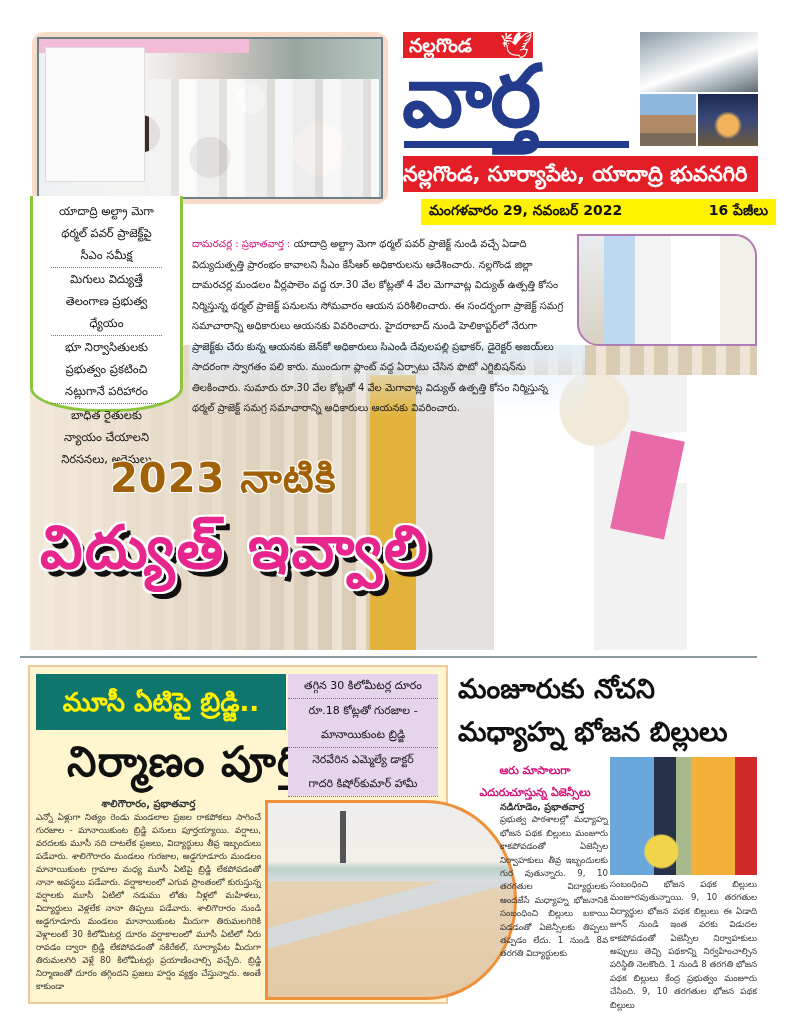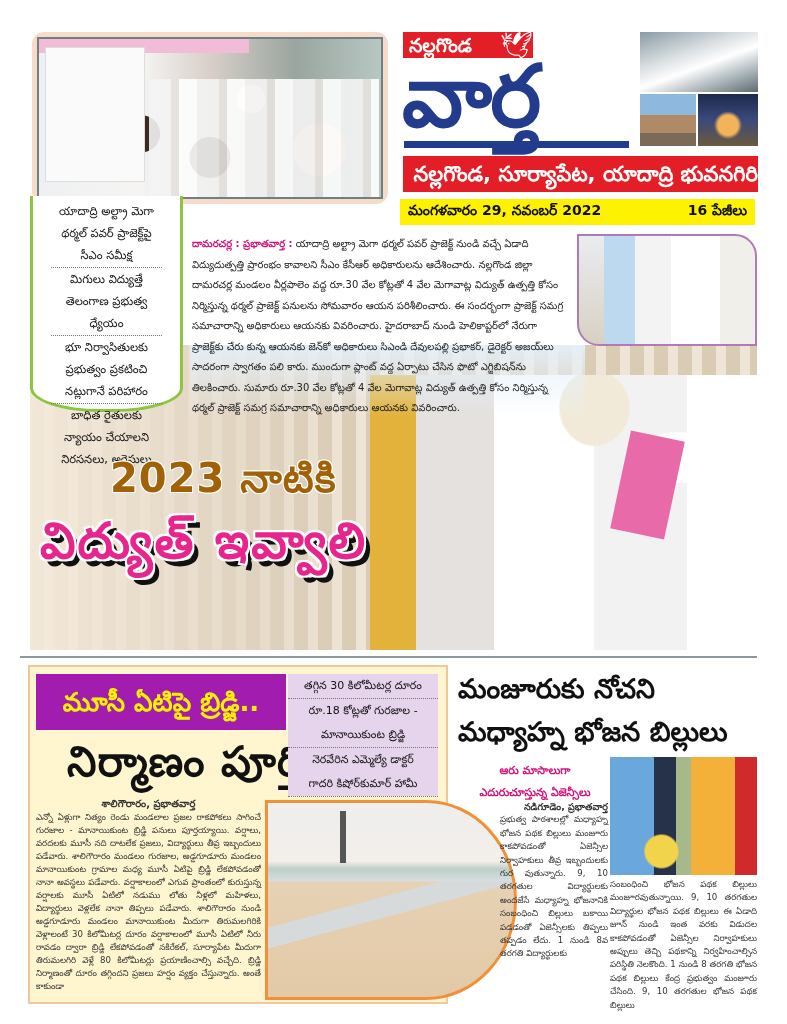--- a/index.html
+++ b/index.html
@@ -47,44 +47,44 @@
     left: 640px; top: 94px; width: 56px; height: 52px;
     background: linear-gradient(180deg, #8fb8de 0 40%, #b08a66 40% 75%, #7b6a58 75%);
   }
   .mast-img-night {
     left: 698px; top: 94px; width: 60px; height: 52px;
     background: radial-gradient(circle at 50% 60%, #f2b35a 0 10px, transparent 14px),
                 linear-gradient(180deg, #1c2a4e 0%, #3b4a7a 50%, #6b5a3e 100%);
   }
   .mast-districts {
     left: 403px; top: 156px; width: 355px; height: 36px; background: #e41e26;
-    color: #fff; font-size: 21px; font-weight: bold; line-height: 36px; text-align: right;
+    color: #fff; font-size: 21px; font-weight: bold; line-height: 36px; text-align: left;
   }
   .mast-dateband {
-    left: 400px; top: 199px; width: 355px; height: 26px; background: #fff200;
+    left: 421px; top: 199px; width: 355px; height: 26px; background: #fff200;
     display: flex; justify-content: space-between; align-items: center; padding: 7px 8px;
     font-size: 14px; font-weight: bold; color: #111;
   }
 
   
   .highlights {
     left: 30px; top: 196px; width: 153px; height: 216px;
     background: #ffffff; border: 3px solid #8cc63f; border-top: none;
     border-radius: 0 0 70px 70px / 0 0 24px 24px;
     padding: 4px 18px; font-size: 11.5px; line-height: 22px; text-align: center; color: #111;
   }
   .highlights .hl-item { border-bottom: 1px dotted #777; padding-bottom: 1px; }
   .highlights .hl-item:last-child { border-bottom: none; }
 
   
   .lead-article {
     left: 192px; top: 234px; width: 378px;
     font-size: 10px; line-height: 20.5px; color: #222;
   }
-  .lead-article .dateline { color: #d6127a; font-weight: bold; margin-top: 8px; }
+  .lead-article .dateline { color: #d6127a; font-weight: normal; margin-top: 8px; }
   .lead-photo {
     left: 577px; top: 234px; width: 180px; height: 112px;
     border: 2px solid #b07bb0; border-radius: 0 22px 0 22px; overflow: hidden;
     background:
       linear-gradient(90deg, transparent 0 14%, #bcd9f0 14% 32%, #f3f3f3 32% 52%, #ffffff 52% 80%, #f0efe9 80%),
       linear-gradient(180deg, #e9ecef 0%, #d8d1c3 100%);
   }
 
   
   .hero {
@@ -104,34 +104,34 @@
   .hero .scarf { position: absolute; left: 590px; top: 90px; width: 55px; height: 100px; background: #e96aa8; transform: rotate(12deg); }
   .hero .lead-bg {
     position: absolute; left: 160px; top: 0; width: 395px; height: 72px;
     background: linear-gradient(180deg, rgba(228,240,250,.95), rgba(228,240,250,0));
   }
   .headline-year {
     left: 110px; top: 455px; font-size: 40px; font-weight: bold; color: #a16207;
     letter-spacing: 1px; text-shadow: 1px 1px 0 #fff, -1px -1px 0 #fff, 1px -1px 0 #fff, -1px 1px 0 #fff;
   }
   .headline-main {
-    left: 40px; top: 512px; font-size: 50px; font-weight: bold; color: #e8258c;
+    left: 40px; top: 512px; font-size: 60px; font-weight: bold; color: #e8258c;
     letter-spacing: 2px;
     text-shadow: 2px 2px 0 #fff, -2px -2px 0 #fff, 2px -2px 0 #fff, -2px 2px 0 #fff, 6px 7px 0 #111;
   }
 
   .section-rule { left: 20px; top: 656px; width: 737px; height: 2px; background: #8a9a9f; }
 
   
   .bridge-box {
     left: 28px; top: 665px; width: 420px; height: 339px;
     background: #fff6cf; border: 2px solid #f2c89b;
   }
   .bridge-kicker {
-    left: 36px; top: 674px; width: 250px; height: 56px; background: #a21caf;
+    left: 36px; top: 674px; width: 250px; height: 56px; background: #0f766e;
     color: #fff200; font-size: 26px; font-weight: bold; line-height: 56px; text-align: center;
   }
   .bridge-headline {
     left: 36px; top: 732px; width: 250px; height: 60px;
     color: #111; font-size: 42px; font-weight: bold; line-height: 60px; text-align: center; letter-spacing: 1px; margin-left: 24px;
   }
   .bridge-points {
     left: 288px; top: 674px; width: 150px; height: 122px; background: #e6d4ec;
     font-size: 11px; line-height: 24px; text-align: center; color: #111; padding-top: 0;
   }
@@ -157,21 +157,21 @@
     font-size: 27px; font-weight: bold; line-height: 43px; text-align: left; color: #111;
   }
   .meal-kicker {
     left: 470px; top: 760px; width: 130px;
     font-size: 11px; line-height: 22px; color: #d6127a; font-weight: bold; text-align: center;
   }
   .meal-body-left {
     left: 500px; top: 800px; width: 108px;
     font-size: 8.6px; line-height: 13.4px; color: #333; text-align: justify;
   }
-  .meal-body-left .dateline { display: block; font-weight: bold; font-size: 9.5px; text-align: right; }
+  .meal-body-left .dateline { display: block; font-weight: bold; font-size: 9.5px; }
   .meal-photo {
     left: 610px; top: 757px; width: 147px; height: 118px; overflow: hidden;
     background:
       radial-gradient(ellipse at 35% 80%, #f2d44a 0 16px, transparent 18px),
       linear-gradient(90deg, #6aa7dc 0 30%, #25324a 30% 45%, #a7b98a 45% 55%, #f3b13a 55% 85%, #d02a2a 85%);
   }
   .meal-body-right {
     left: 610px; top: 878px; width: 147px;
     font-size: 8.6px; line-height: 13.4px; color: #333; text-align: justify;
   }

